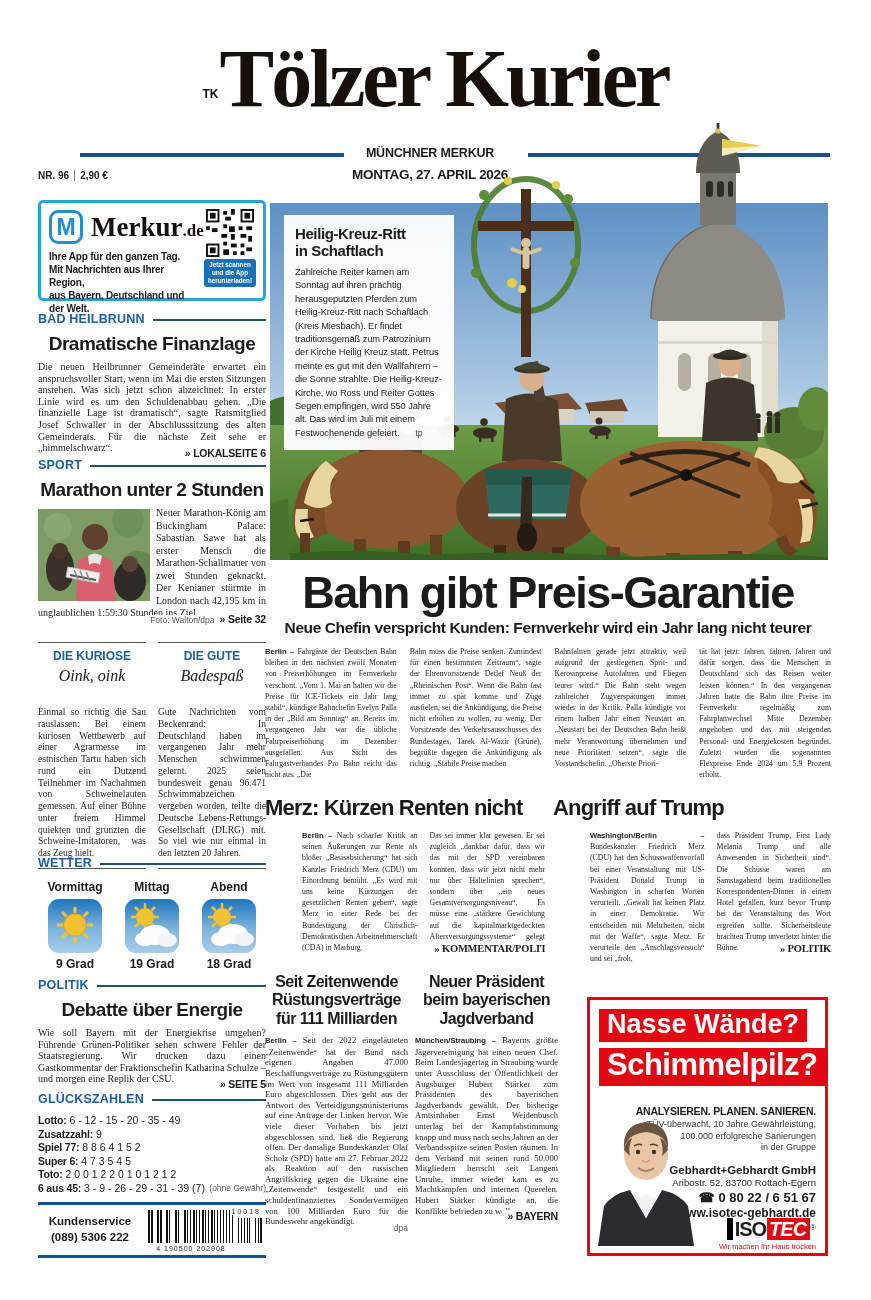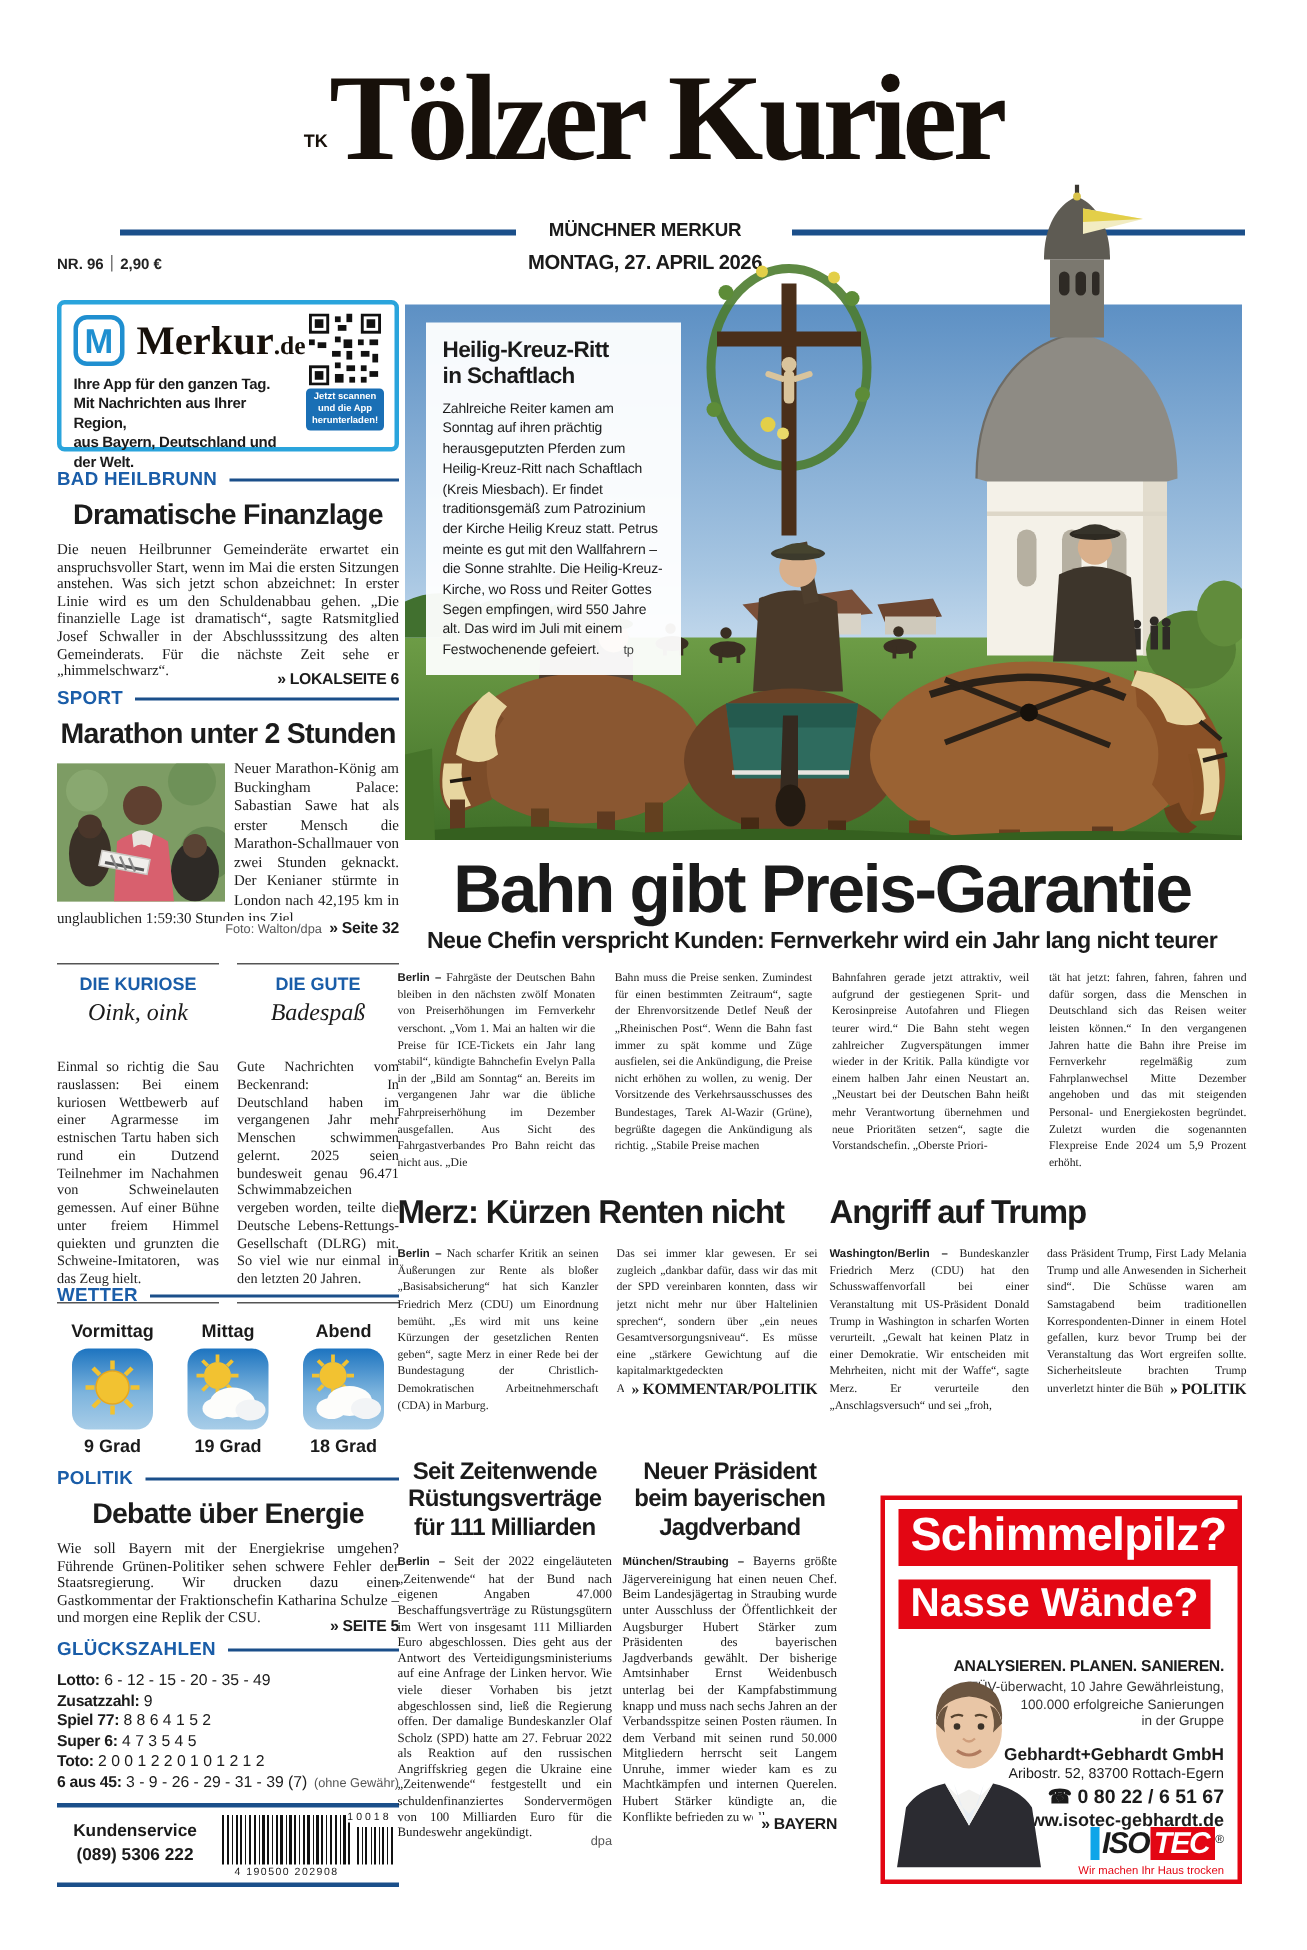--- a/index.html
+++ b/index.html
@@ -97,21 +97,21 @@
   .lead-h2 { position:absolute; left:265px; top:619px; width:566px; text-align:center;
              font-size:15.5px; font-weight:bold; letter-spacing:-0.4px; white-space:nowrap; }
   .acols { position:absolute; display:flex; gap:13px; }
   .lead-cols { left:265px; top:646px; width:566px; height:146px; }
   .acol { flex:1; font-family:"Liberation Serif",serif; font-size:7.8px; line-height:11.2px; text-align:justify;
           hyphens:auto; -webkit-hyphens:auto; overflow:hidden; }
   .dl { font-family:"Liberation Sans",sans-serif; font-size:7.6px; font-weight:bold; }
 
   .sub-story { position:absolute; top:795px; }
   .sub-h { font-size:22px; font-weight:bold; letter-spacing:-0.8px; white-space:nowrap; }
-  .sub-cols { display:flex; gap:12px; margin-top:9px; height:132px; }
+  .sub-cols { display:flex; gap:12px; margin-top:9px; height:132px;margin-left:37px; }
   .merz { left:265px; width:280px; }
   .trump { left:553px; width:278px; }
   .subtail { text-align:right; margin-top:-10px; }
 
   
   .bot-col { position:absolute; top:973px; }
   .bot-h { text-align:center; font-size:16px; font-weight:bold; line-height:1.15; letter-spacing:-0.5px; }
   .bot-body { margin-top:7px; font-family:"Liberation Serif",serif; font-size:8.6px; line-height:10.6px;
               text-align:justify; hyphens:auto; -webkit-hyphens:auto; }
   .ruest { left:265px; width:143px; }
@@ -123,21 +123,21 @@
   .ad-b1 { margin:9px 0 0 9px; font-size:27px; }
   .ad-b2 { margin:6px 0 0 9px; font-size:31px; letter-spacing:-0.5px; }
   .ad-right { position:absolute; right:9px; top:105px; text-align:right; }
   .ad-slogan { font-weight:bold; font-size:10.5px; letter-spacing:-0.2px; }
   .ad-sub { font-size:9px; color:#333; line-height:1.3; margin-top:2px; }
   .ad-company { font-weight:bold; font-size:11.5px; margin-top:10px; }
   .ad-addr { font-size:9.5px; margin-top:1px; }
   .ad-phone { font-weight:bold; font-size:13px; margin-top:2px; }
   .ad-web { font-weight:bold; font-size:12px; margin-top:1px; }
   .ad-logo { position:absolute; right:9px; top:218px; text-align:right; }
-  .iso { font-weight:bold; font-style:italic; font-size:20px; letter-spacing:-1px; border-left:6px solid #0ea5e9; padding-left:2px; }
+  .iso { font-weight:bold; font-size:20px; letter-spacing:-1px; border-left:6px solid #000000; padding-left:2px; }
   .tec { font-weight:bold; font-style:italic; font-size:20px; letter-spacing:-1px; background:#e30613; color:#fff; padding:0 4px 0 2px; margin-left:1px; }
   .rmark { font-size:8px; vertical-align:super; }
   .ad-logosub { color:#e30613; font-size:7.5px; margin-top:1px; }
   .ad-man { position:absolute; left:6px; bottom:3px; }
 </style>
 </head>
 <body>
 
 <div class="page">
 
@@ -565,22 +565,22 @@
     <div class="subtail"><span class="credit">dpa</span></div>
   </div>
 
   <div class="bot-col jagd">
     <div class="bot-h">Neuer Präsident beim bayerischen Jagdverband</div>
     <div class="bot-body"><b class="dl">München/Straubing –</b> <span>Bayerns größte Jägervereinigung hat einen neuen Chef. Beim Landesjägertag in Straubing wurde unter Ausschluss der Öffentlichkeit der Augsburger Hubert Stärker zum Präsidenten des bayerischen Jagdverbands gewählt. Der bisherige Amtsinhaber Ernst Weidenbusch unterlag bei der Kampfabstimmung knapp und muss nach sechs Jahren an der Verbandsspitze seinen Posten räumen. In dem Verband mit seinen rund 50.000 Mitgliedern herrscht seit Langem Unruhe, immer wieder kam es zu Machtkämpfen und internen Querelen. Hubert Stärker kündigte an, die Konflikte befrieden zu wollen.</span></div>
     <div class="subtail"><span class="ref">» BAYERN</span></div>
   </div>
 
   <div class="ad">
+    <span class="ad-banner ad-b1">Nasse Wände?</span>
     <span class="ad-banner ad-b2">Schimmelpilz?</span>
-    <span class="ad-banner ad-b1">Nasse Wände?</span>
     <div class="ad-right">
       <div class="ad-slogan">ANALYSIEREN. PLANEN. SANIEREN.</div>
       <div class="ad-sub">
         <div>TÜV-überwacht, 10 Jahre Gewährleistung,</div>
         <div>100.000 erfolgreiche Sanierungen</div>
         <div>in der Gruppe</div>
       </div>
       <div class="ad-company">Gebhardt+Gebhardt GmbH</div>
       <div class="ad-addr">Aribostr. 52, 83700 Rottach-Egern</div>
       <div class="ad-phone"><span>☎</span> <span>0 80 22 / 6 51 67</span></div>

